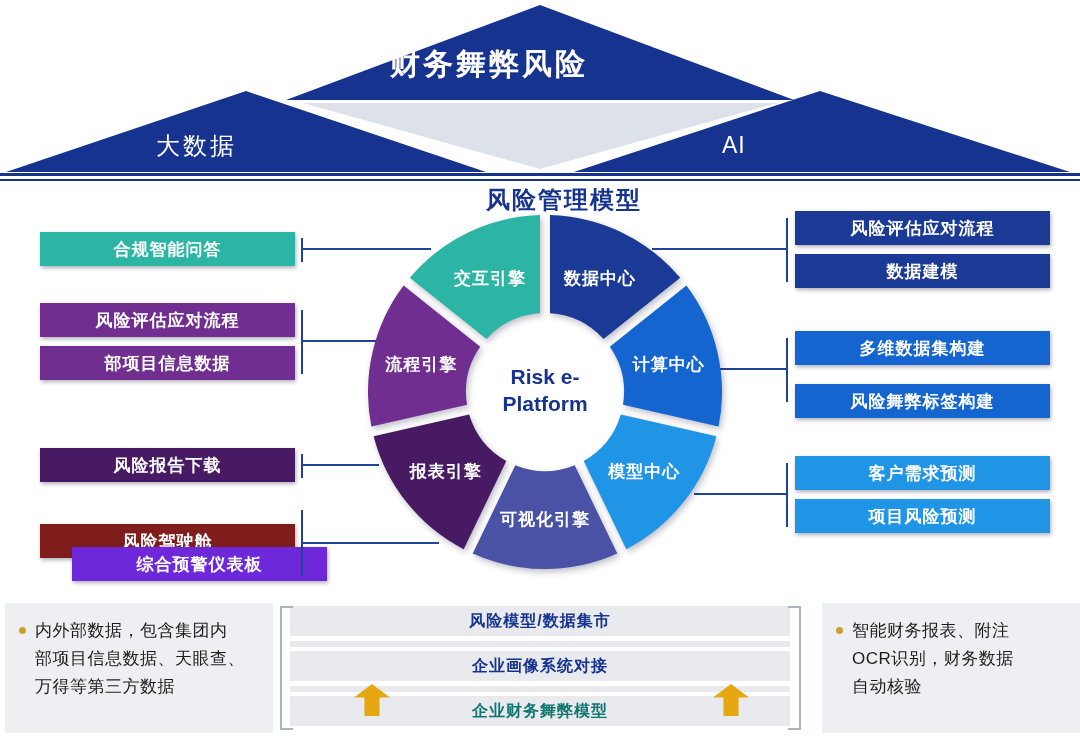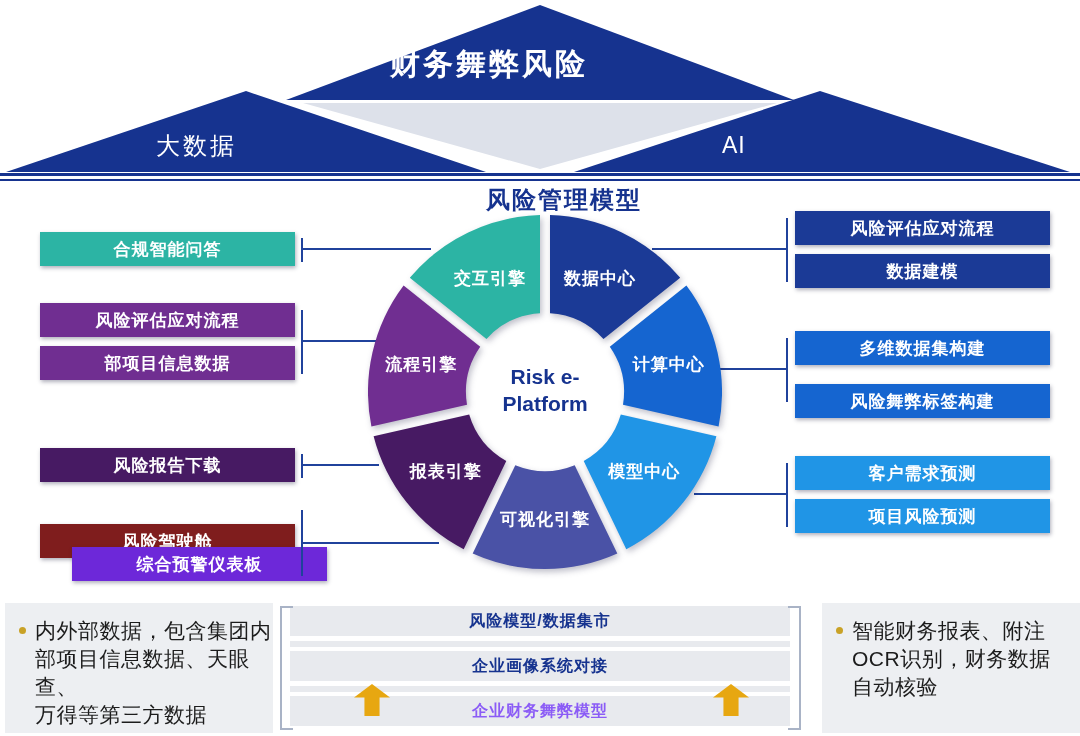--- a/index.html
+++ b/index.html
@@ -16,21 +16,21 @@
   #model-title{position:absolute;left:444px;top:184px;width:240px;text-align:center;font-size:24px;font-weight:bold;letter-spacing:2px}
   .box{position:absolute;width:255px;height:34px;display:flex;align-items:center;justify-content:center;color:#fff;font-size:17px;font-weight:bold;letter-spacing:1px;box-shadow:1px 2px 4px rgba(30,30,60,.35)}
   .cl{position:absolute}
   .h{height:2px}
   .v{width:2px}
   #donut{position:absolute;left:365px;top:212px;filter:drop-shadow(2px 3px 3px rgba(20,20,60,.28))}
   .seg-label{fill:#ffffff;font-size:17px;font-weight:bold;text-anchor:middle;letter-spacing:1px}
   #center-text{position:absolute;left:465px;top:363px;width:160px;text-align:center;font-size:21px;font-weight:600;line-height:27px}
   .panel{position:absolute}
   .bullet{position:absolute;left:14px;top:24px;width:7px;height:7px;border-radius:50%}
-  .note{position:absolute;left:30px;top:14px;font-size:21px;line-height:28px;color:#1c1c1c;letter-spacing:.5px}
+  .note{position:absolute;left:30px;top:14px;font-size:17px;line-height:28px;color:#1c1c1c;letter-spacing:.5px}
   .bar{position:absolute;left:290px;width:500px;height:30px;display:flex;align-items:center;justify-content:center;font-size:16px;font-weight:bold;letter-spacing:1px}
   .thinbar{position:absolute;left:290px;width:500px;height:6px}
   .arrow{position:absolute;width:36px;height:32px;clip-path:polygon(50% 0,100% 42%,71% 42%,71% 100%,29% 100%,29% 42%,0 42%)}
   .bracket-part{position:absolute}
 </style>
 </head>
 <body>
 
 <div id="page">
 
@@ -114,21 +114,21 @@
       <div>智能财务报表、附注</div>
       <div>OCR识别，财务数据</div>
       <div>自动核验</div>
     </div>
   </div>
 
   <div class="bar" style="top: 606px; background: rgb(232, 234, 238); color: rgb(22, 51, 143);">风险模型/数据集市</div>
   <div class="thinbar" style="top: 641px; background: rgb(232, 234, 238);"></div>
   <div class="bar" style="top: 651px; background: rgb(232, 234, 238); color: rgb(22, 51, 143);">企业画像系统对接</div>
   <div class="thinbar" style="top: 686px; background: rgb(232, 234, 238);"></div>
-  <div class="bar" style="top: 696px; background: rgb(232, 234, 238); color: #8b5cf6;">企业财务舞弊模型</div>
+  <div class="bar" style="top: 696px; background: rgb(232, 234, 238); color: #0f766e;">企业财务舞弊模型</div>
 
   <div class="arrow" style="left: 354px; top: 684px; background: rgb(231, 167, 17);"></div>
   <div class="arrow" style="left: 713px; top: 684px; background: rgb(231, 167, 17);"></div>
 
   <div class="bracket-part" style="left: 280px; top: 606px; width: 2px; height: 124px; background: rgb(169, 179, 198);"></div>
   <div class="bracket-part" style="left: 280px; top: 606px; width: 13px; height: 2px; background: rgb(169, 179, 198);"></div>
   <div class="bracket-part" style="left: 280px; top: 728px; width: 13px; height: 2px; background: rgb(169, 179, 198);"></div>
   <div class="bracket-part" style="left: 799px; top: 606px; width: 2px; height: 124px; background: rgb(169, 179, 198);"></div>
   <div class="bracket-part" style="left: 788px; top: 606px; width: 13px; height: 2px; background: rgb(169, 179, 198);"></div>
   <div class="bracket-part" style="left: 788px; top: 728px; width: 13px; height: 2px; background: rgb(169, 179, 198);"></div>

